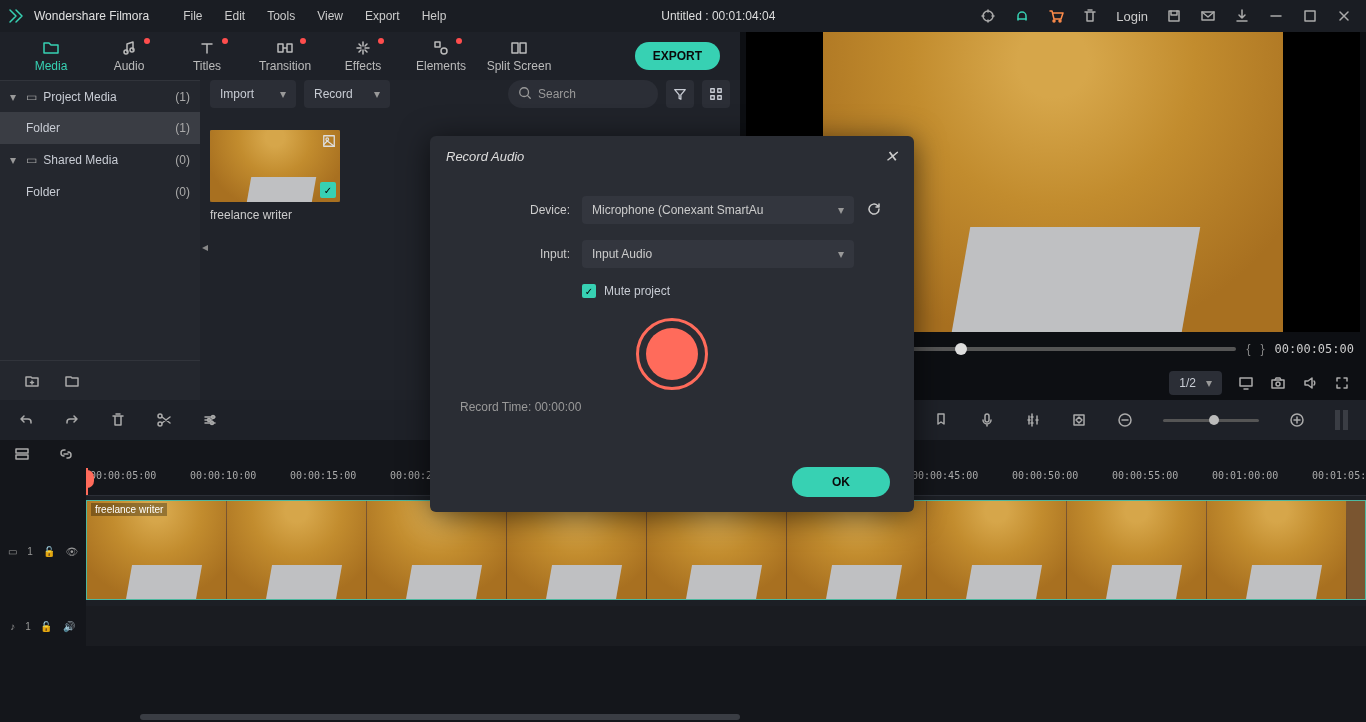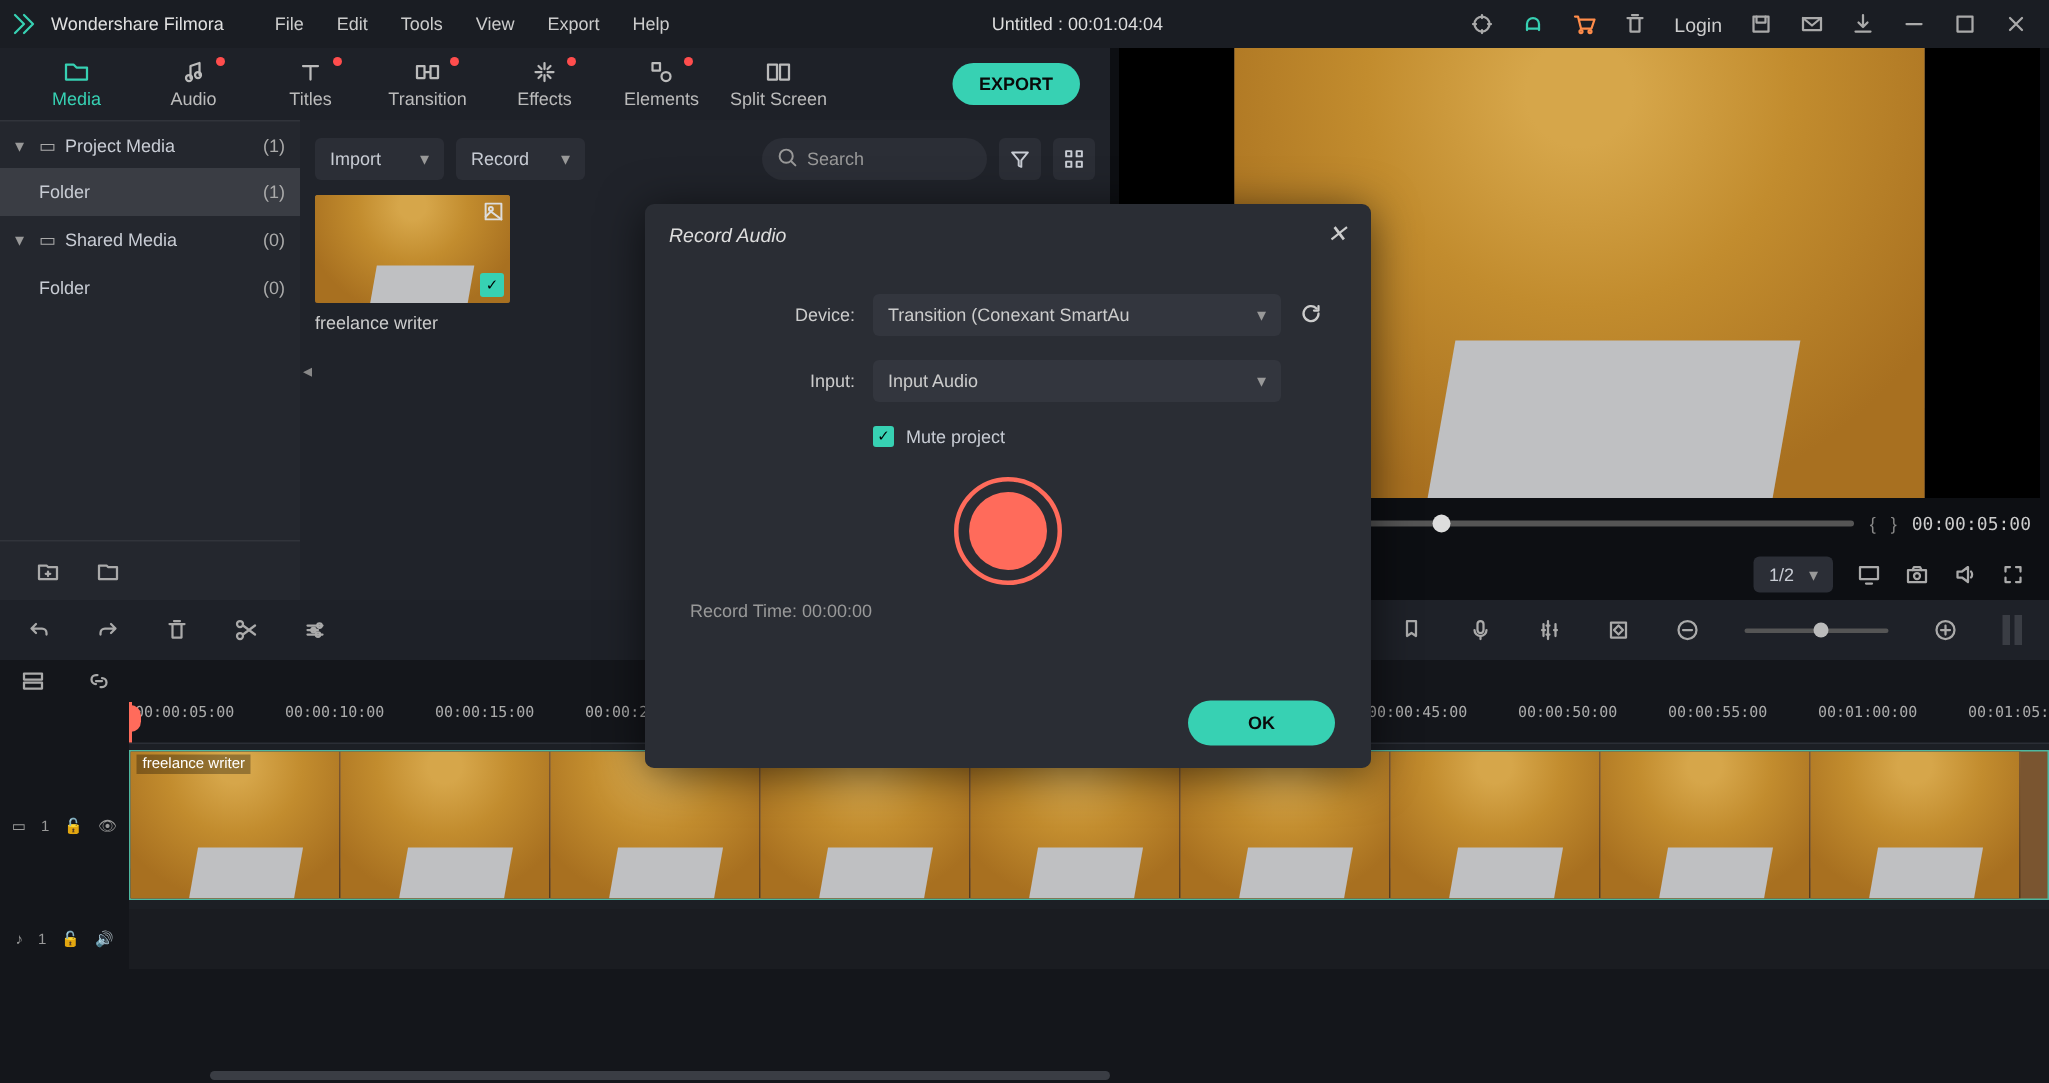--- a/index.html
+++ b/index.html
@@ -36,21 +36,21 @@
 .treeitem { height:32px; display:flex; align-items:center; padding:0 10px; cursor:pointer; font-size:12px; }
 .treeitem .caret { width:10px; color:#999; }
 .treeitem .foldicon { margin:0 6px; color:#aaa; }
 .treeitem .count { margin-left:auto; color:#aaa; }
 .treeitem.sel { background:#3a3d44; }
 .treeitem.top { border-top:1px solid #31343b; }
 .treefoot { margin-top:auto; height:40px; border-top:1px solid #31343b; display:flex; align-items:center; gap:24px; padding-left:24px; }
 .collapsehandle { position:absolute; right:-8px; top:50%; color:#888; }
 
 .mediamain { flex:1; display:flex; flex-direction:column; }
-.mediaheader { height:40px; display:flex; align-items:flex-end; gap:8px; padding:0 10px; }
+.mediaheader { height:40px; display:flex; align-items:flex-start; gap:8px; padding:0 10px; }
 .dropdown { height:28px; background:#2b2e36; border-radius:4px; padding:0 10px; display:flex; align-items:center; gap:10px; cursor:pointer; font-size:12px; min-width:86px; }
 .dropdown .caretdown { margin-left:auto; color:#999; }
 .searchwrap { margin-left:auto; display:flex; align-items:center; gap:8px; }
 .searchbox { height:28px; background:#2b2e36; border-radius:14px; padding:0 12px 0 30px; width:150px; display:flex; align-items:center; position:relative; color:#999; }
 .searchbox .sicon { position:absolute; left:10px; }
 .iconbtn { width:28px; height:28px; display:flex; align-items:center; justify-content:center; background:#2b2e36; border-radius:4px; cursor:pointer; }
 
 .mediacontent { flex:1; padding:10px; }
 .clipcard { width:130px; }
 .thumb { width:130px; height:72px; background:#b08040; border-radius:2px; position:relative; overflow:hidden; }
@@ -624,21 +624,21 @@
 
 <div class="modal">
   <div class="modalhead">
     <span>Record Audio</span>
     <span class="modalclose">✕</span>
   </div>
   <div class="modalbody">
     <div class="formrow">
       <div class="formlabel">Device:</div>
       <div class="formselect">
-        <span>Transition (Conexant SmartAu</span>
+        <span>Microphone (Conexant SmartAu</span>
         <span class="caretdown">▾</span>
       </div>
       <div class="refreshicon"><svg width="16" height="16" viewBox="0 0 16 16">
             <path d="M13 8a5 5 0 11-1.5-3.5M13 3v3h-3"></path>
           </svg></div>
     </div>
     <div class="formrow">
       <div class="formlabel">Input:</div>
       <div class="formselect">
         <span>Input Audio</span>

